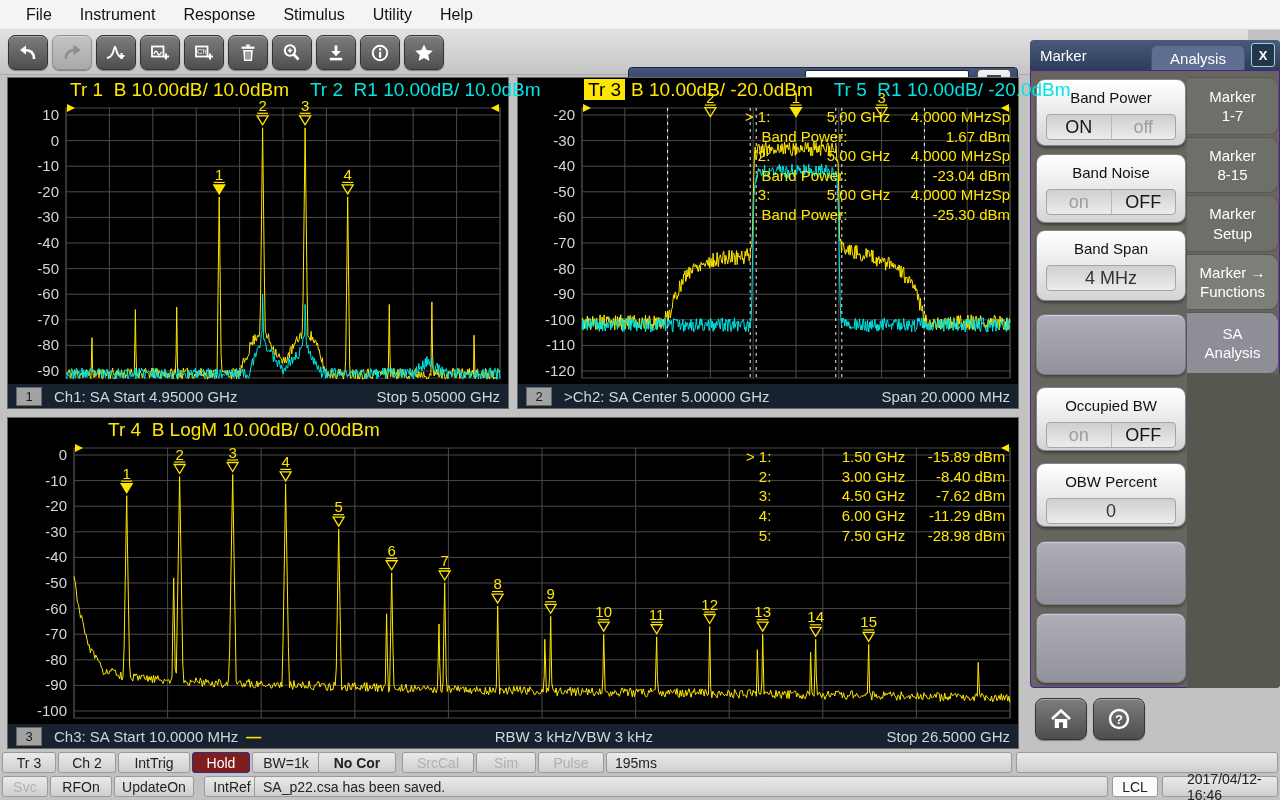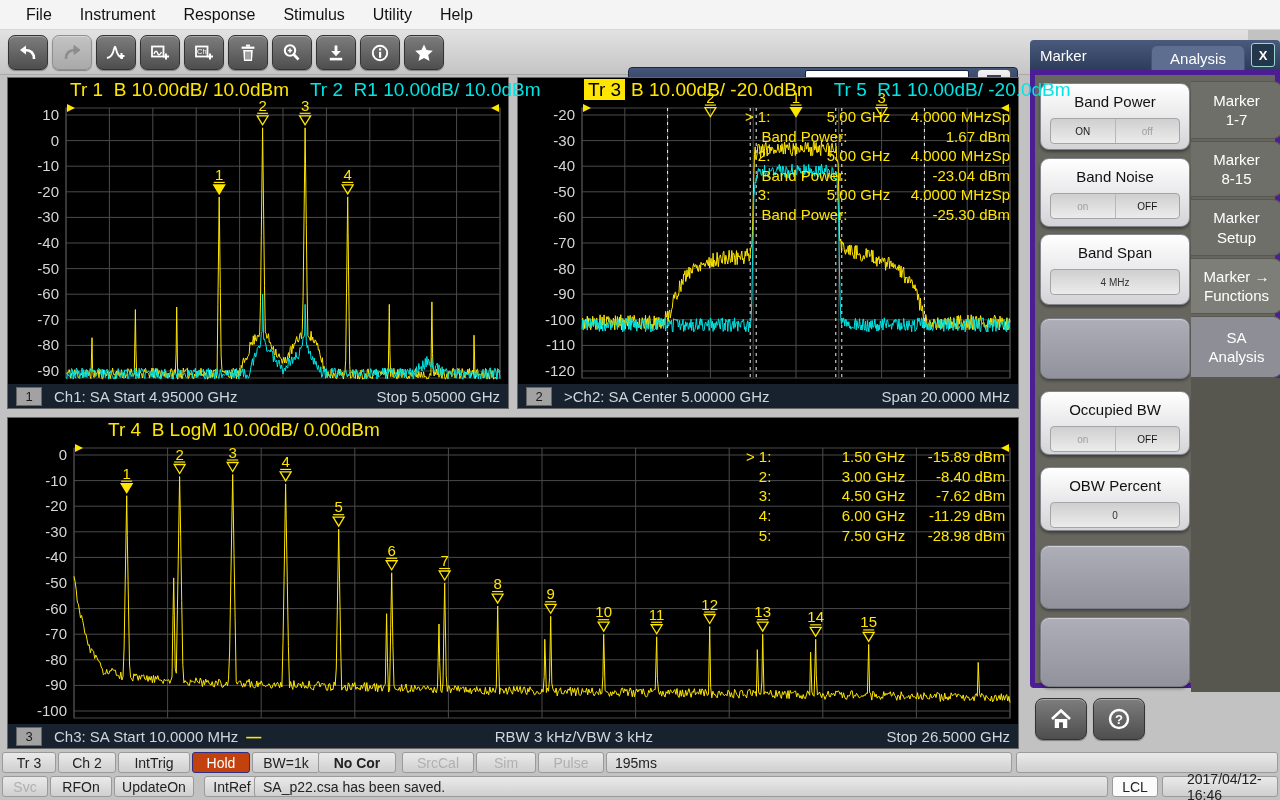--- a/index.html
+++ b/index.html
@@ -47,27 +47,27 @@
   #panel-header{position:absolute;left:0;top:0;width:250px;height:30px;border-radius:4px 4px 0 0;
                 background:linear-gradient(#4a5a7c,#2d3c5a);display:flex;align-items:flex-end;}
   #panel-title{color:#fff;font-size:15px;margin:0 0 6px 10px;flex:1;}
   #panel-tab-analysis{width:92px;height:24px;background:#5e6e90;border:1px solid #45557a;border-bottom:none;
                       border-radius:6px 6px 0 0;color:#fff;font-size:15px;display:flex;align-items:center;
                       justify-content:center;}
   #panel-close{width:22px;height:22px;margin:0 5px 3px 6px;background:#22384a;border:1px solid #9fd4d4;
                border-radius:3px;color:#fff;font-size:13px;font-weight:bold;display:flex;align-items:center;
                justify-content:center;}
   #panel-body{position:absolute;left:0;top:30px;width:250px;height:618px;background:#66665f;
-              border:5px solid #4c1d95;box-sizing:border-box;border-radius:0 0 4px 4px;}
+              border:1px solid #4c1d95;box-sizing:border-box;border-radius:0 0 4px 4px;}
   .softkey{position:absolute;left:5px;width:150px;background:linear-gradient(#ffffff,#d4d4d8);
            border:1px solid #84848c;border-radius:9px;box-shadow:0 2px 3px rgba(0,0,0,.4),inset 0 1px 0 #fff;
            text-align:center;font-size:15px;color:#111;box-sizing:border-box;}
   .softkey .sklabel{margin-top:9px;}
   .skbar{margin:8px 9px 0 9px;height:24px;background:linear-gradient(#cfcfcf,#ececec);
-         border:1px solid #a5a5a5;border-radius:4px;display:flex;align-items:center;font-size:10px;}
+         border:1px solid #a5a5a5;border-radius:4px;display:flex;align-items:center;font-size:18px;}
   .skbar .half{flex:1;text-align:center;}
   .skbar .on-active{color:#16161a;}
   .skbar .inactive{color:#9e9e9e;}
   .skbar .divider{width:1px;height:100%;background:#b8b8b8;}
   .skbar.value{justify-content:center;color:#333;}
   .softkey.empty{background:linear-gradient(#aeaeb8,#92929c);border-color:#7a7a84;
                  box-shadow:inset 0 1px 1px rgba(255,255,255,.45),0 2px 3px rgba(0,0,0,.35);}
   .ptab{position:absolute;left:156px;width:92px;background:#6f6f69;border:1px solid #585852;
         border-left:none;border-radius:0 10px 10px 0;color:#fff;font-size:15px;line-height:1.3;
         display:flex;flex-direction:column;align-items:center;justify-content:center;text-align:center;box-sizing:border-box;}
@@ -75,21 +75,21 @@
   .ptab.sa{background:#8e8e96;}
   #tab-filler{position:absolute;left:156px;top:303px;width:93px;height:314px;background:#57574f;border-radius:0 0 4px 0;}
   .panelbtn{position:absolute;width:50px;height:40px;border-radius:8px;background:linear-gradient(#7d7d7d,#4e4e4e);
             border:1px solid #333;box-shadow:inset 0 1px 0 rgba(255,255,255,.35),0 1px 1px rgba(0,0,0,.35);
             display:flex;align-items:center;justify-content:center;}
   
   .seg{position:absolute;height:21px;background:linear-gradient(#eaeaea,#cfcfcf);border:1px solid #9a9a9a;
        border-radius:3px;font-size:14px;color:#222;display:flex;align-items:center;justify-content:center;
        box-sizing:border-box;}
   .seg.off{color:#b0b0b0;}
-  .seg.hl{background:#c2410c;color:#fff;border-color:#2e2d80;}
+  .seg.hl{background:#7f1d1d;color:#fff;border-color:#2e2d80;}
   .seg.msg{justify-content:flex-start;padding-left:8px;}
   .seg.white{background:#fbfbfb;}
 </style>
 </head>
 <body>
 
 <div id="menubar" class="abs">
   <div class="menu-item">File</div>
   <div class="menu-item">Instrument</div>
   <div class="menu-item">Response</div>

